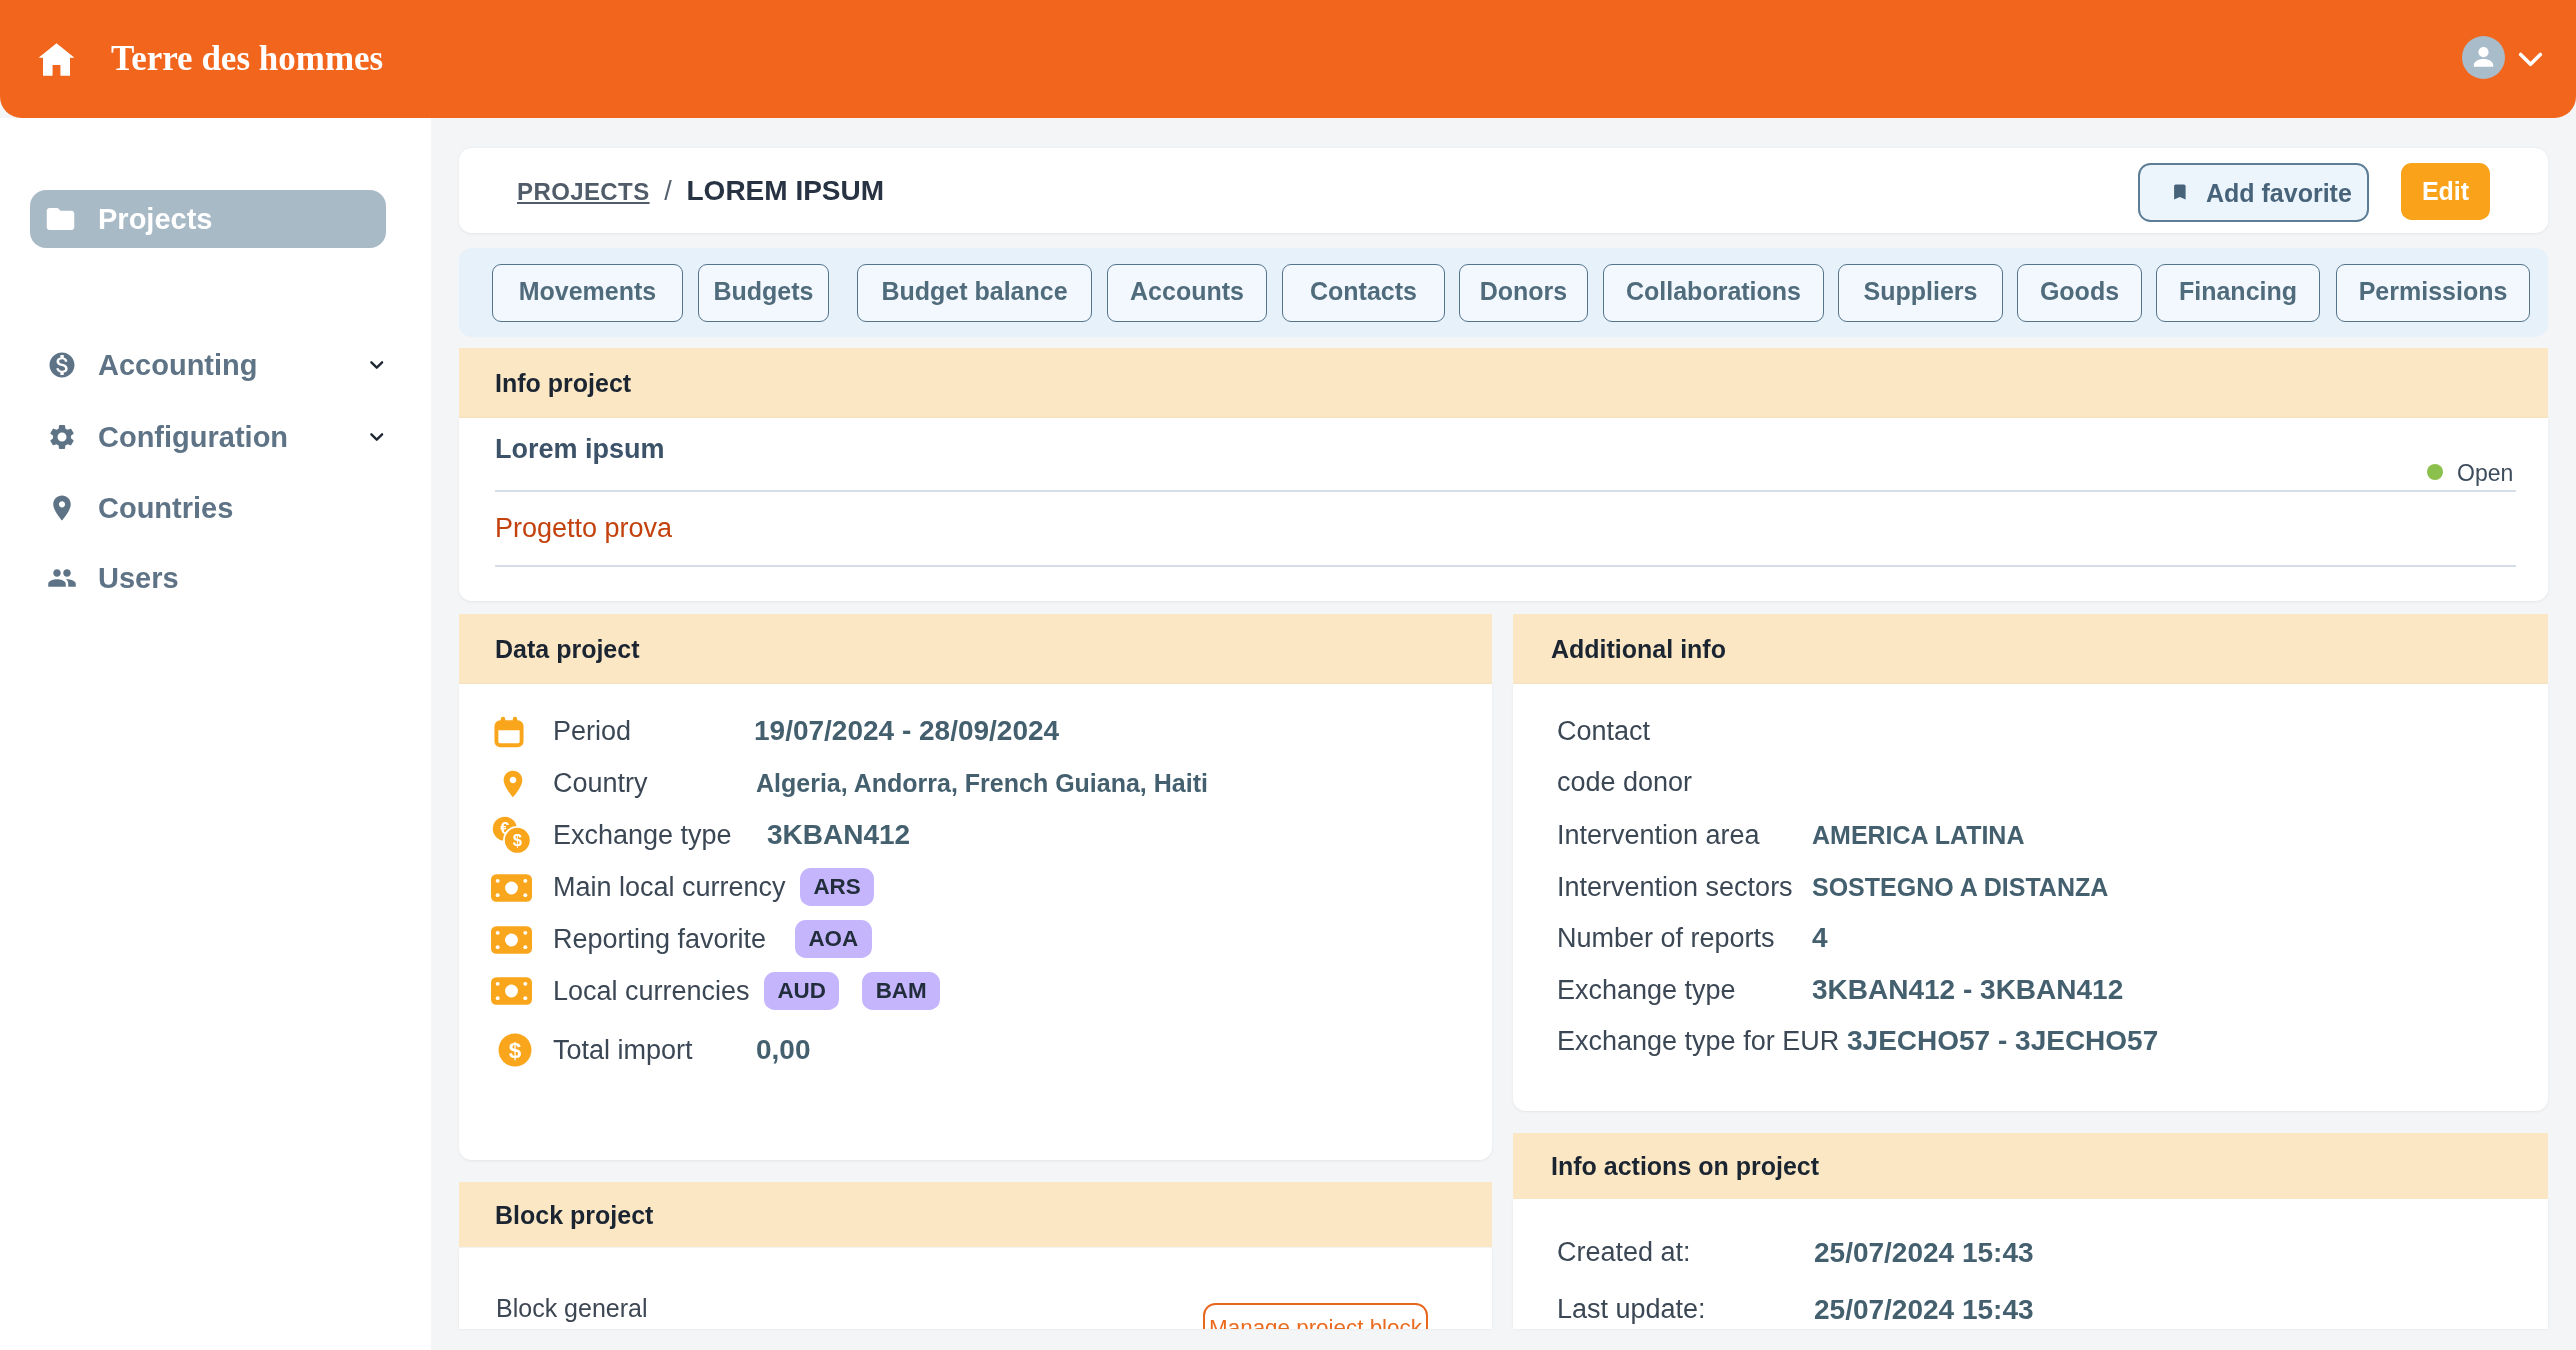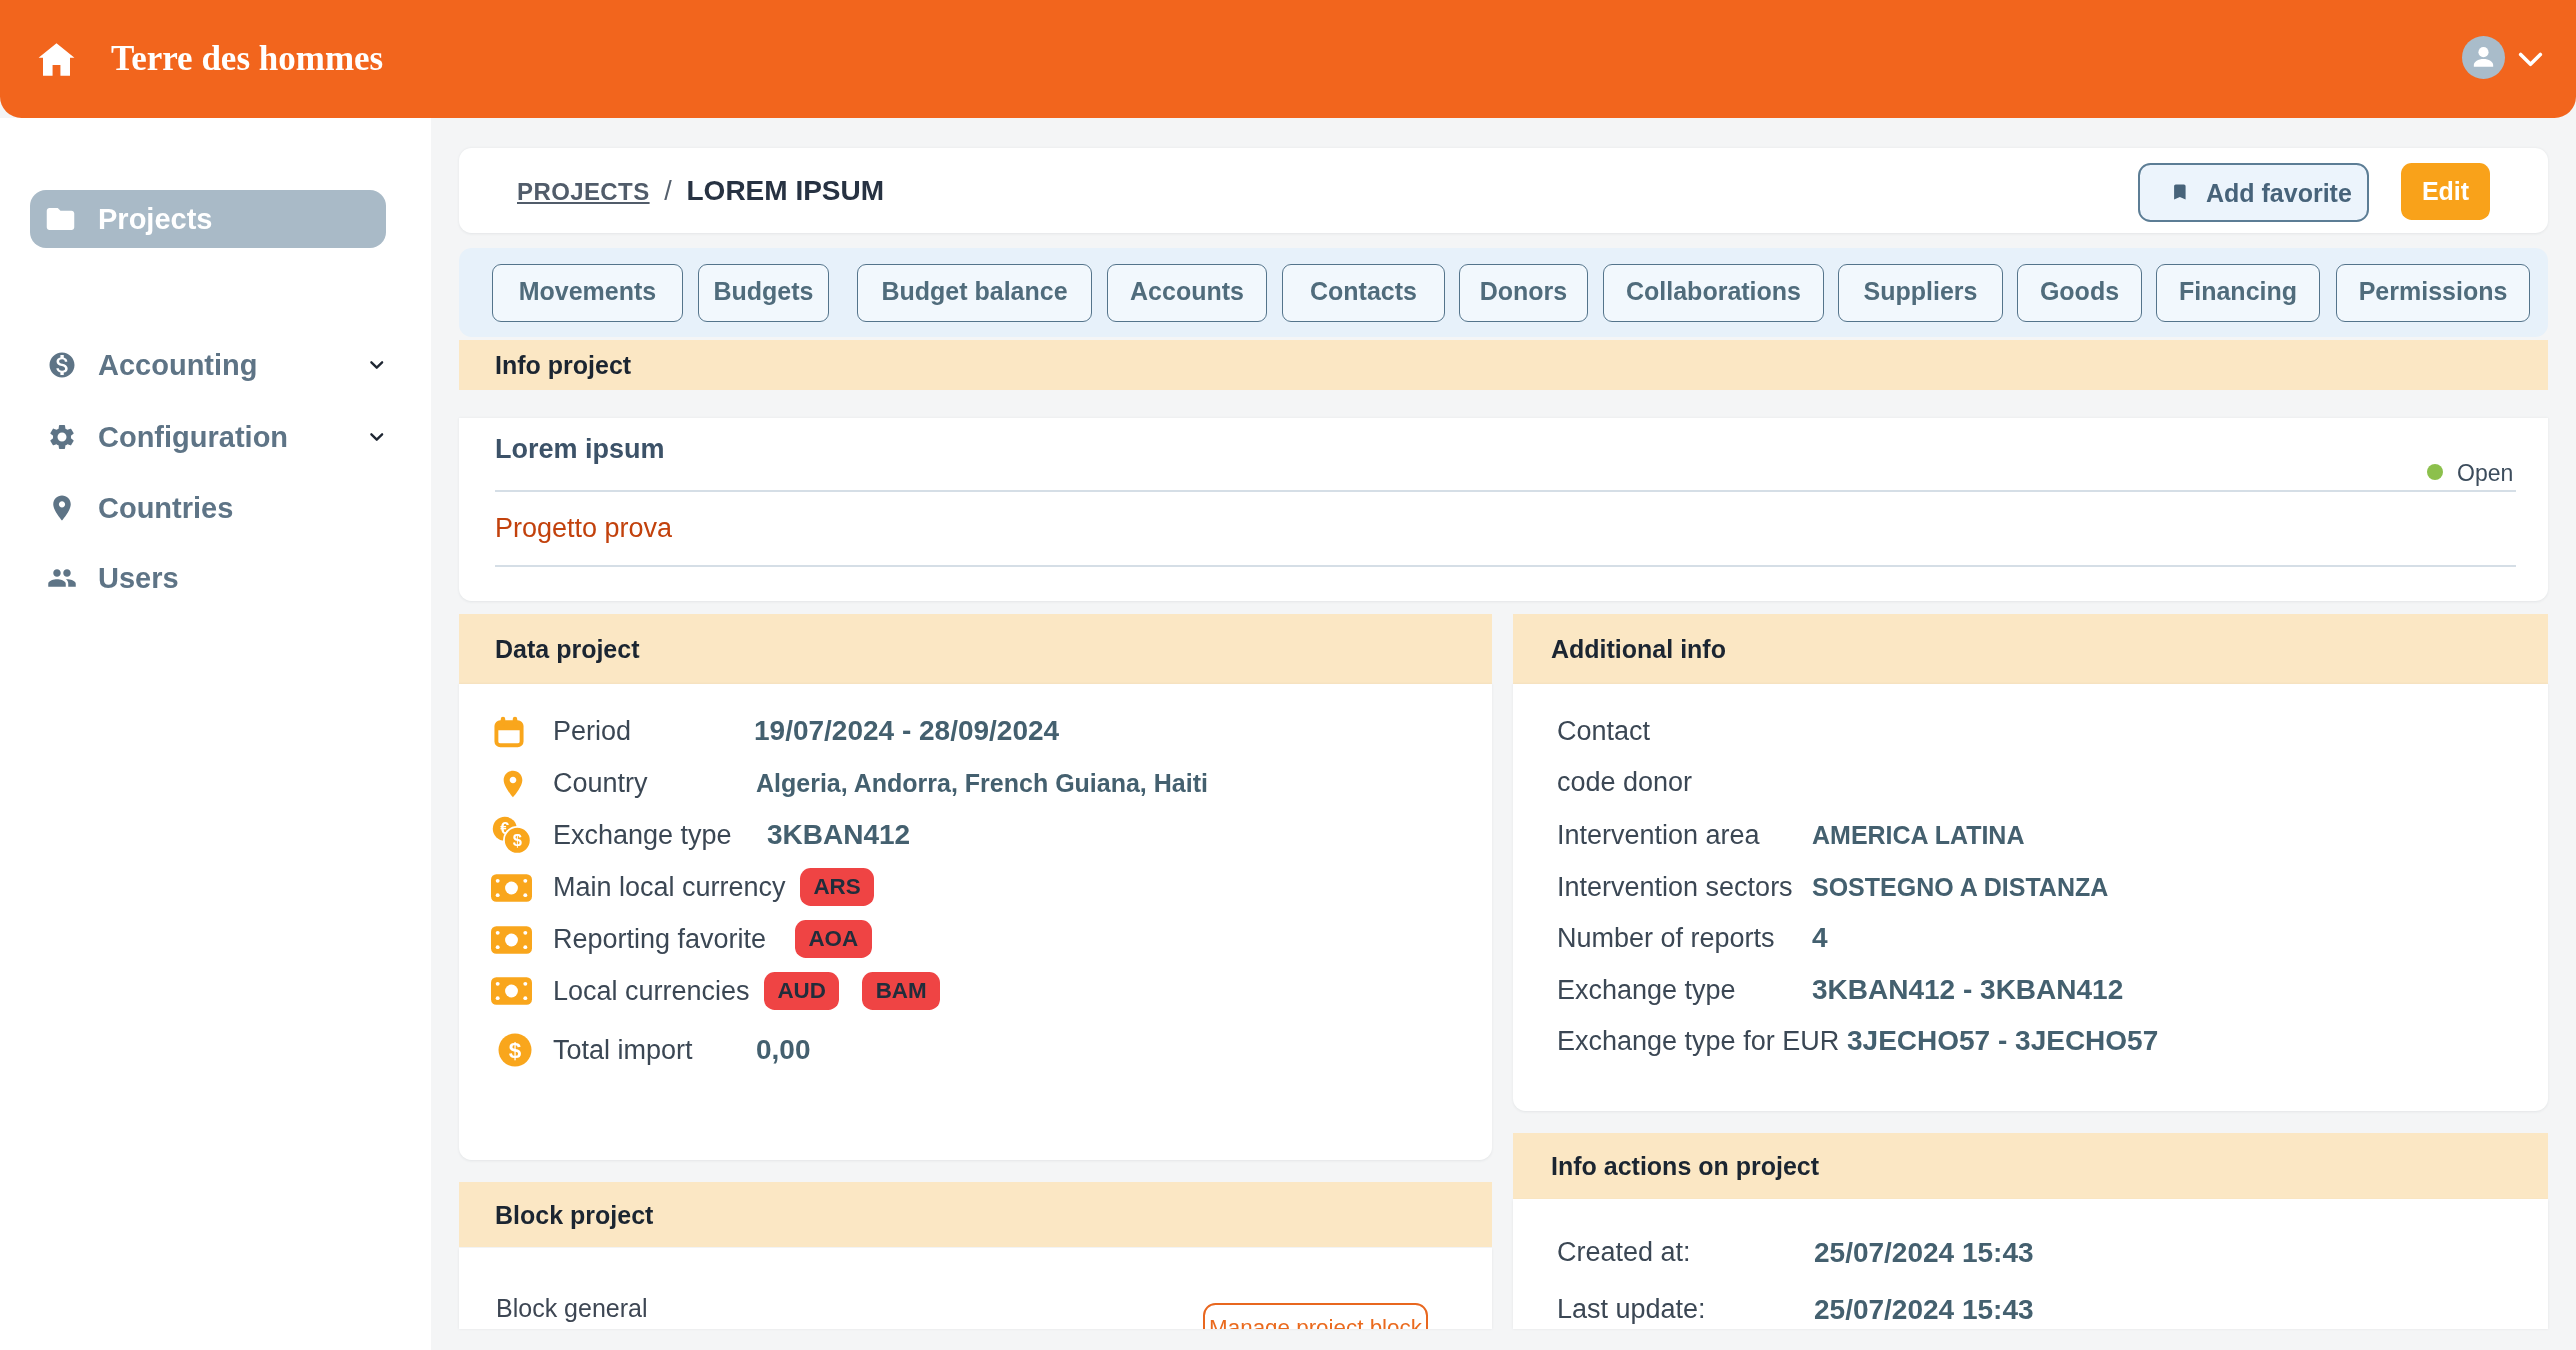--- a/index.html
+++ b/index.html
@@ -27,21 +27,21 @@
   .beige { position:absolute; background:#fbe7c4; }
   .sect-title { font-size:25px; font-weight:700; color:#1b2531; white-space:nowrap; }
 
   
   .tabbtn { position:absolute; top:16px; height:58px; background:#f2f8fd; border:1.8px solid #54748b; border-radius:9px; color:#506c7c; font-size:25px; font-weight:700; text-align:center; line-height:53px; white-space:nowrap; }
 
   
   .lab { color:#3b4754; font-size:27px; white-space:nowrap; }
   .val { color:#44606f; font-size:25px; font-weight:700; white-space:nowrap; }
   .vald { color:#44606f; font-size:28px; font-weight:700; white-space:nowrap; }
-  .chip { display:inline-block; background:#ef4444; border-radius:10.7px; color:#212d3b; font-size:22.4px; font-weight:700; height:38px; line-height:38px; padding:0 13.4px; }
+  .chip { display:inline-block; background:#c4b5fd; border-radius:10.7px; color:#212d3b; font-size:22.4px; font-weight:700; height:38px; line-height:38px; padding:0 13.4px; }
 </style>
 </head>
 <body>
 
 <div id="header">
   <svg class="abs" style="left:36px;top:38px" width="41" height="43" viewBox="0 0 24 24" fill="#ffffff">
       <path d="M12 2.5 1.5 11h2.6v10.5h5.6v-6.3h4.6v6.3h5.6V11h2.6z"></path>
     </svg>
   <div id="brand">Terre des hommes</div>
   <div id="avatar">
@@ -116,21 +116,21 @@
   <div class="tabbtn" style="left:648px;width:160px;">Accounts</div>
   <div class="tabbtn" style="left:823px;width:163px;">Contacts</div>
   <div class="tabbtn" style="left:1000px;width:129px;">Donors</div>
   <div class="tabbtn" style="left:1144px;width:221px;">Collaborations</div>
   <div class="tabbtn" style="left:1379px;width:165px;">Suppliers</div>
   <div class="tabbtn" style="left:1558px;width:125px;">Goods</div>
   <div class="tabbtn" style="left:1697px;width:164px;">Financing</div>
   <div class="tabbtn" style="left:1877px;width:194px;">Permissions</div>
 </div>
 
-<div class="beige" style="left:459px;top:340px;width:2089px;height:50px;">
+<div class="beige" style="left:459px;top:348px;width:2089px;height:70px;">
   <div class="sect-title" style="position:absolute;left:36px;top:50%;transform:translateY(-50%);">Info project</div>
 </div>
 <div class="card" style="left:459px;top:418px;width:2089px;height:183px;border-radius:0 0 12.5px 12.5px;">
   <div class="abs" style="left:36px;top:16px;font-size:27px;font-weight:700;color:#3c5268;">Lorem ipsum</div>
   <div class="abs" style="left:36px;top:72px;width:2021px;height:1.8px;background:#d5dee6;"></div>
   <div class="abs" style="left:1968px;top:46px;width:16px;height:16px;border-radius:50%;background:#8cc04c;"></div>
   <div class="abs" style="left:1998px;top:42px;font-size:23px;color:#3c4c5c;">Open</div>
   <div class="abs" style="left:36px;top:95px;font-size:27px;color:#c2410c;">Progetto prova</div>
   <div class="abs" style="left:36px;top:147px;width:2021px;height:1.8px;background:#d5dee6;"></div>
 </div>

